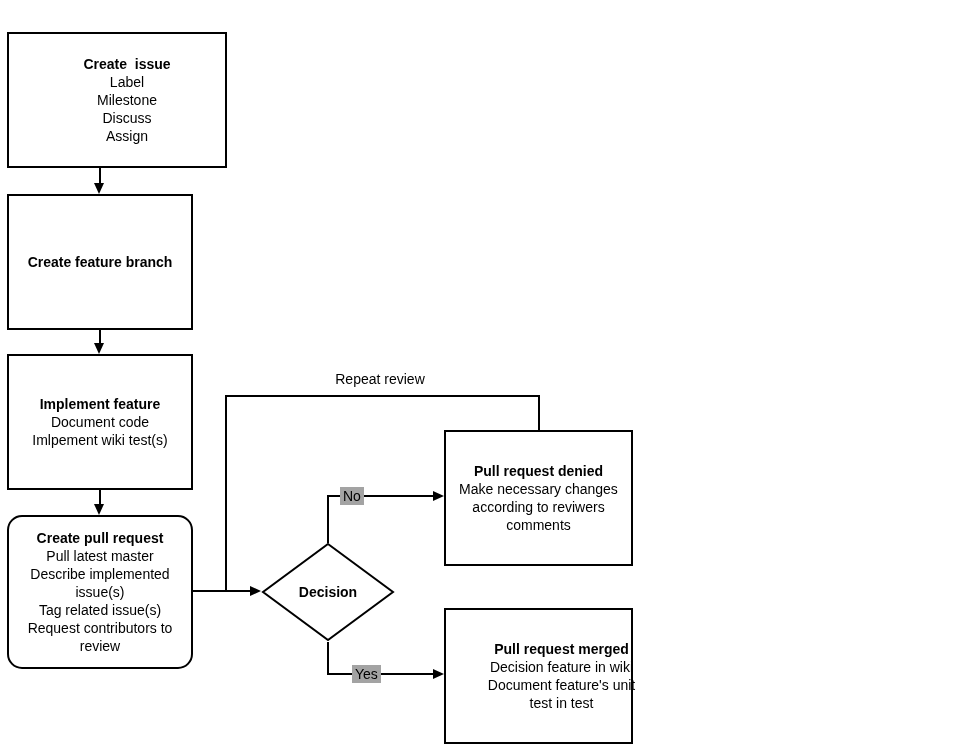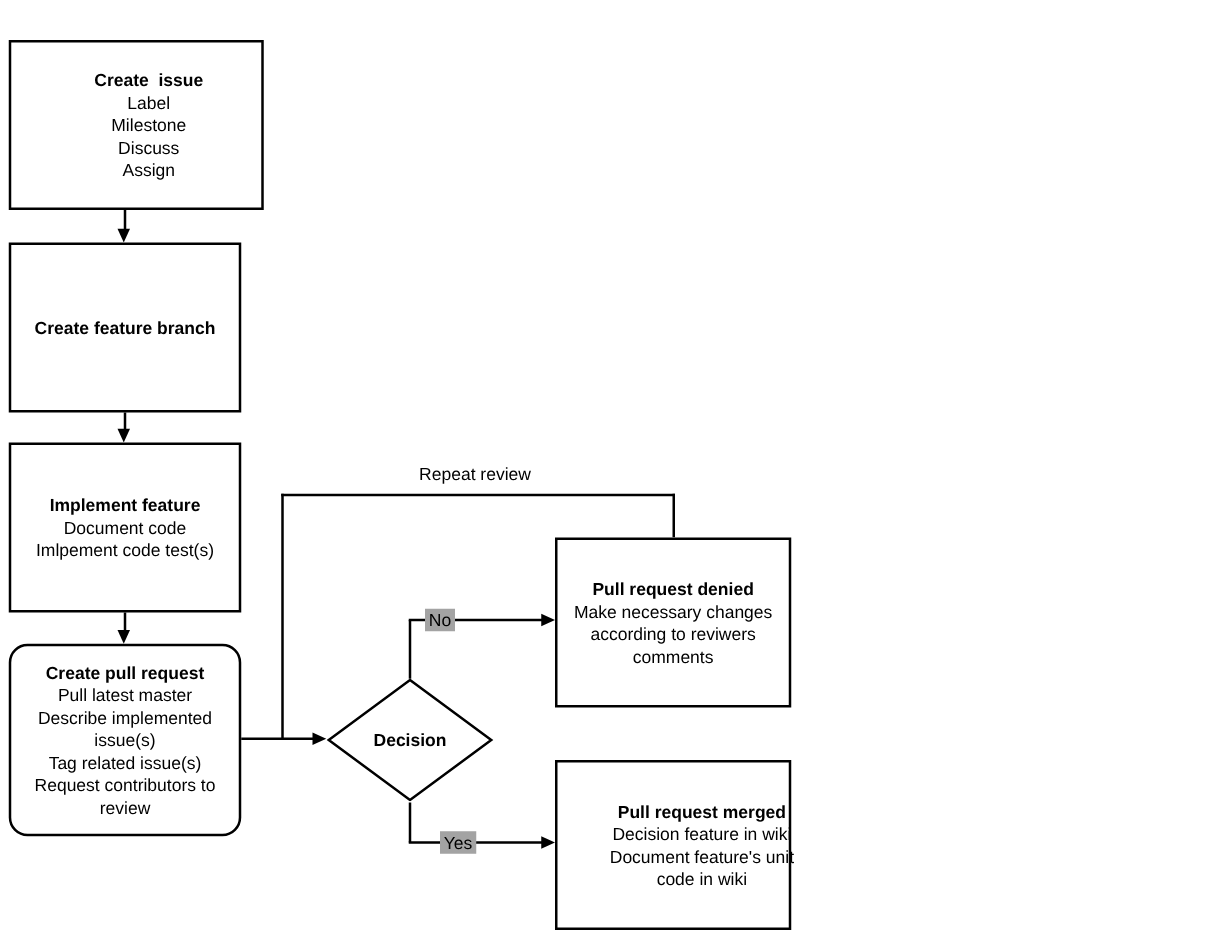--- a/index.html
+++ b/index.html
@@ -82,42 +82,42 @@
   .edge-label.on-line {
     background: #a3a3a3;
     padding: 0 3px;
   }
 </style>
 </head>
 <body>
 
 <div class="canvas">
 
-  <div class="node" style="left:7px; top:32px; width:204px; height:136px;padding-left:22px;">
+  <div class="node" style="left:7px; top:32px; width:220px; height:136px;padding-left:22px;">
     <div class="title">Create  issue</div>
     <div class="bodyline">Label</div>
     <div class="bodyline">Milestone</div>
     <div class="bodyline">Discuss</div>
     <div class="bodyline">Assign</div>
   </div>
 
   <div class="v-line" style="left:99px; top:168px; height:18px;"></div>
   <div class="arrow-down" style="left:94px; top:183px;"></div>
 
   <div class="node" style="left:7px; top:194px; width:186px; height:136px;">
     <div class="title">Create feature branch</div>
   </div>
 
   <div class="v-line" style="left:99px; top:330px; height:14px;"></div>
   <div class="arrow-down" style="left:94px; top:343px;"></div>
 
   <div class="node" style="left:7px; top:354px; width:186px; height:136px;">
     <div class="title">Implement feature</div>
     <div class="bodyline">Document code</div>
-    <div class="bodyline">Imlpement code test(s)</div>
+    <div class="bodyline">Imlpement wiki test(s)</div>
   </div>
 
   <div class="v-line" style="left:99px; top:490px; height:15px;"></div>
   <div class="arrow-down" style="left:94px; top:504px;"></div>
 
   <div class="node" style="left:7px; top:515px; width:186px; height:154px;border-radius:15px;">
     <div class="title">Create pull request</div>
     <div class="bodyline">Pull latest master</div>
     <div class="bodyline">Describe implemented</div>
     <div class="bodyline">issue(s)</div>
@@ -155,16 +155,16 @@
 
   <div class="v-line" style="left:327px; top:642px; height:32px;"></div>
   <div class="h-line" style="left:327px; top:673px; width:107px;"></div>
   <div class="arrow-right" style="left:433px; top:669px;"></div>
   <div class="edge-label on-line" style="left:352px; top:665px;">Yes</div>
 
   <div class="node" style="left:444px; top:608px; width:189px; height:136px;padding-left:48px;">
     <div class="title">Pull request merged</div>
     <div class="bodyline">Decision feature in wiki</div>
     <div class="bodyline">Document feature's unit</div>
-    <div class="bodyline">code in wiki</div>
+    <div class="bodyline">test in test</div>
   </div>
 
 </div>
 
 </body></html>

